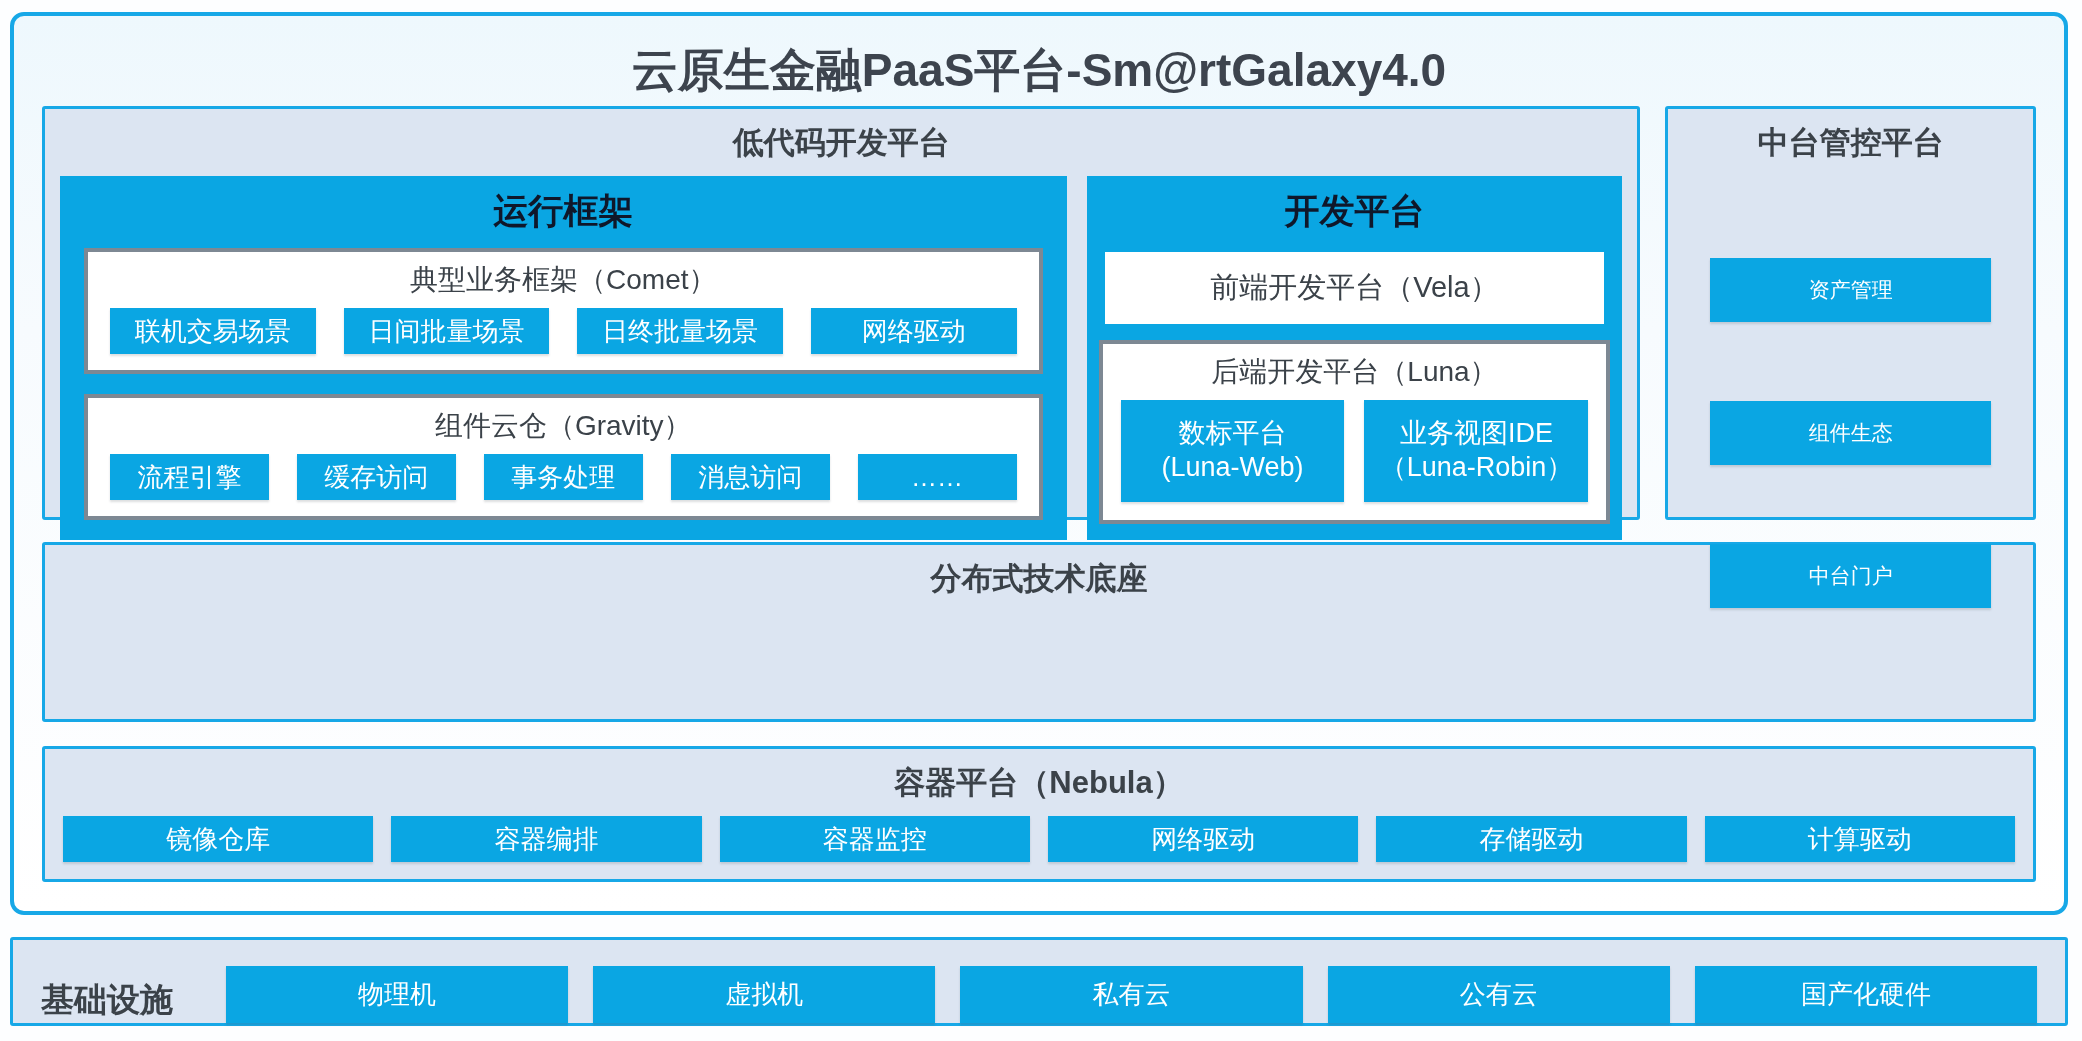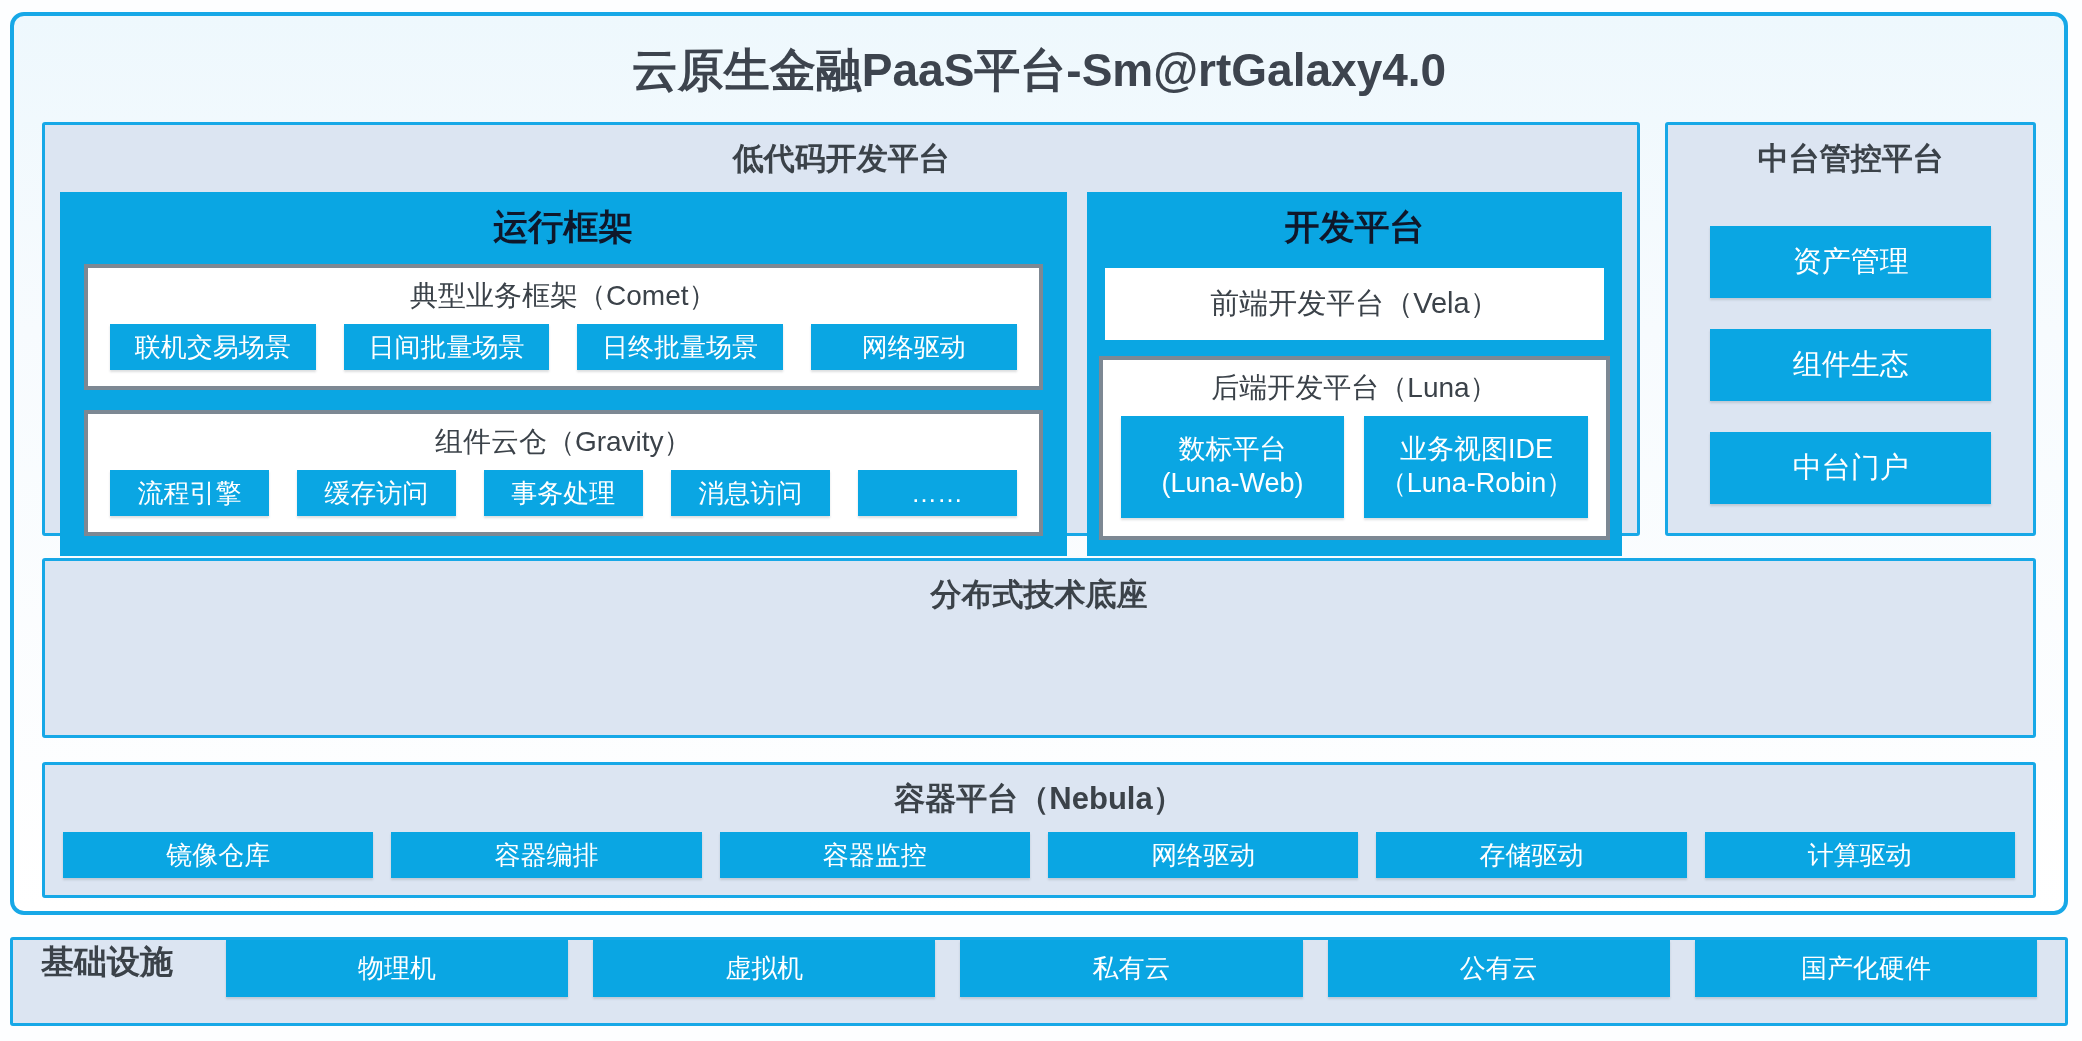--- a/index.html
+++ b/index.html
@@ -15,21 +15,21 @@
     border: 4px solid #17a8e7;
     border-radius: 14px;
     background: linear-gradient(180deg, #eef8fd 0%, #f7fbfe 35%, #ffffff 100%);
   }
   .page-title {
     text-align: center;
     font-size: 46px;
     font-weight: bold;
     color: #3d444e;
     padding: 24px 0 0;
-    height: 106px;
+    height: 90px;
   }
   .row1 { display: flex; gap: 25px; margin: 0 28px; height: 414px; }
   .panel {
     background: #dce5f2;
     border: 3px solid #17a8e7;
     border-radius: 3px;
     display: flex; flex-direction: column;
   }
   .panel-title {
     text-align: center;
@@ -74,33 +74,33 @@
   .btn-row .btn { flex: 1; min-height: 46px; }
   .vela {
     height: 72px; margin: 4px 18px 16px;
     display: flex; align-items: center; justify-content: center;
     font-size: 29px; color: #3b4249;
   }
   .luna { flex: 1; margin: 0 12px 16px; display: flex; flex-direction: column; }
   .luna-row { gap: 20px; padding: 2px 18px 18px; }
   .btn-2line { flex-direction: column; line-height: 1.25; font-size: 27px; }
   .mid-body { flex: 1; display: flex; flex-direction: column; gap: 31px; padding: 36px 42px 0; }
-  .mid-btn { height: 72px; font-size: 29px; flex: 0 0 auto; }
+  .mid-btn { height: 64px; font-size: 21px; flex: 0 0 auto; margin-top: 48px; }
   .row2 { margin: 22px 28px 0; height: 180px; }
   .dist-body { flex: 1; display: flex; gap: 50px; padding: 3px 28px 17px; }
   .dual-btn { flex: 1; flex-direction: column; line-height: 1.3; font-size: 26px; }
   .dist-col { flex: 1; display: flex; flex-direction: column; gap: 16px; }
   .dist-col .btn { flex: 1; }
   .row3 { margin: 24px 28px 0; height: 136px; }
   .nebula-row { gap: 18px; padding: 2px 18px 17px; }
   .infra {
     margin: 22px 14px 12px 10px;
     height: 89px;
     flex-direction: row;
-    align-items: flex-start;
+    align-items: flex-end;
     gap: 25px;
     padding: 0 28px;
   }
   .infra-label {
     font-size: 33px;
     font-weight: bold;
     color: #3b4249;
     flex: 0 0 auto;
     margin-right: 28px;
   }

